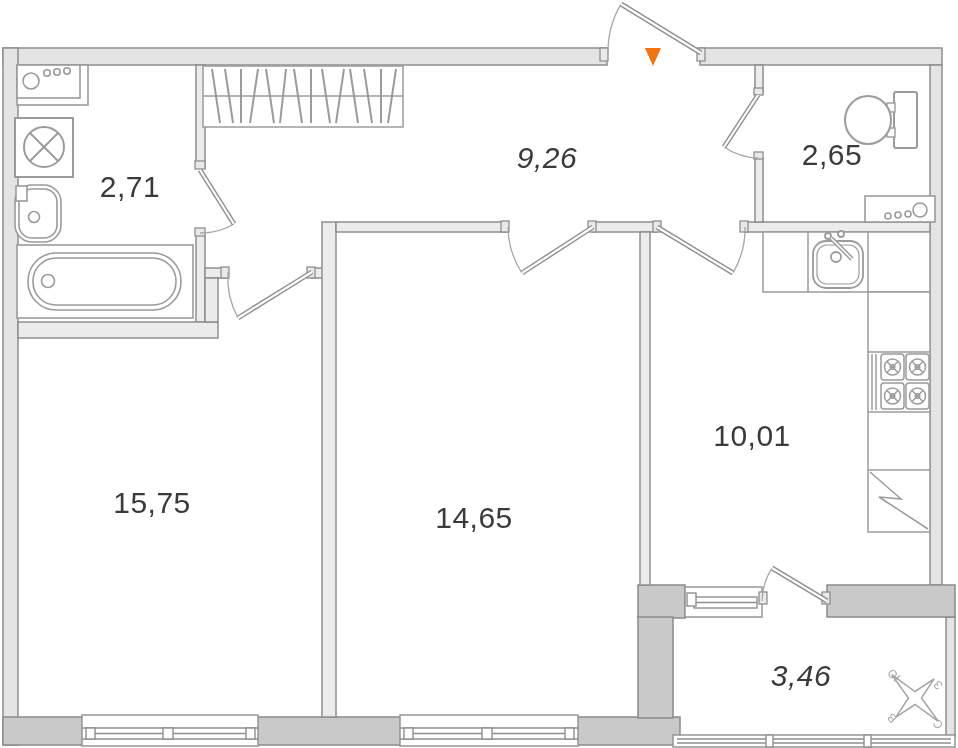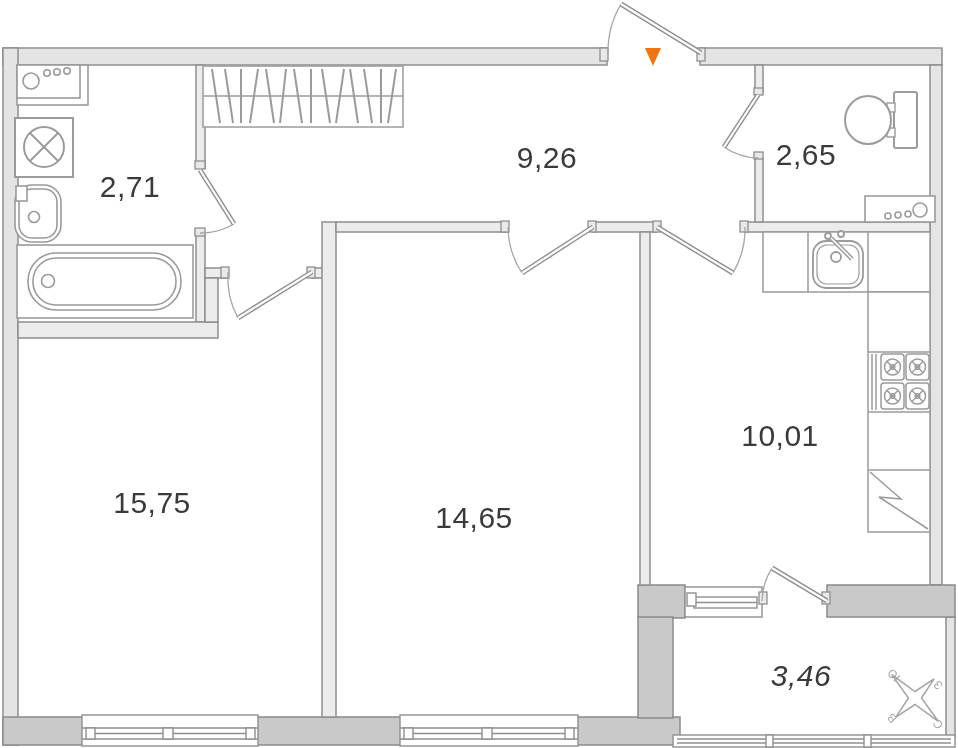--- a/index.html
+++ b/index.html
@@ -281,19 +281,19 @@
     <g font-size="12" fill="#a8a8a8" text-anchor="middle" font-family="Liberation Sans, sans-serif">
       <text x="894" y="679" transform="rotate(225 894 675)">Ю</text>
       <text x="938" y="689" transform="rotate(225 938 685)">З</text>
       <text x="892" y="722" transform="rotate(225 892 718)">В</text>
       <text x="938" y="728" transform="rotate(225 938 724)">С</text>
     </g>
   </g>
 </svg>
 
   <div class="area-label" style="left:130px; top:187px;">2,71</div>
-  <div class="area-label" style="left:547px; top:158px;">9,26</div>
-  <div class="area-label" style="left:806px; top:155px;">2,65</div>
+  <div class="area-label" style="left:547px; top:158px;font-style:italic;">9,26</div>
+  <div class="area-label" style="left:832px; top:155px;">2,65</div>
   <div class="area-label" style="left:152px; top:503px;">15,75</div>
   <div class="area-label" style="left:474px; top:518px;">14,65</div>
-  <div class="area-label" style="left:752px; top:436px;margin-left:28px;">10,01</div>
+  <div class="area-label" style="left:752px; top:436px;">10,01</div>
   <div class="area-label" style="left:801px; top:676px;font-style:italic;">3,46</div>
 </div>
 
 </body></html>

